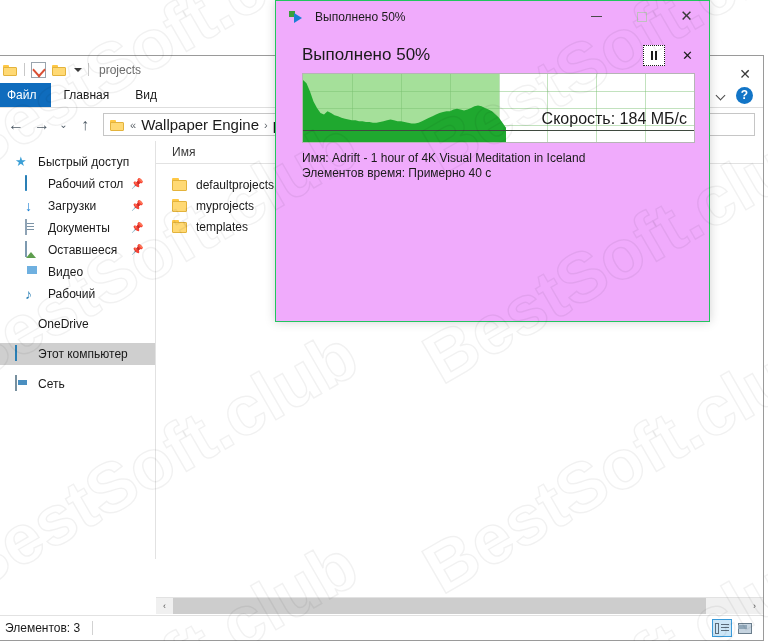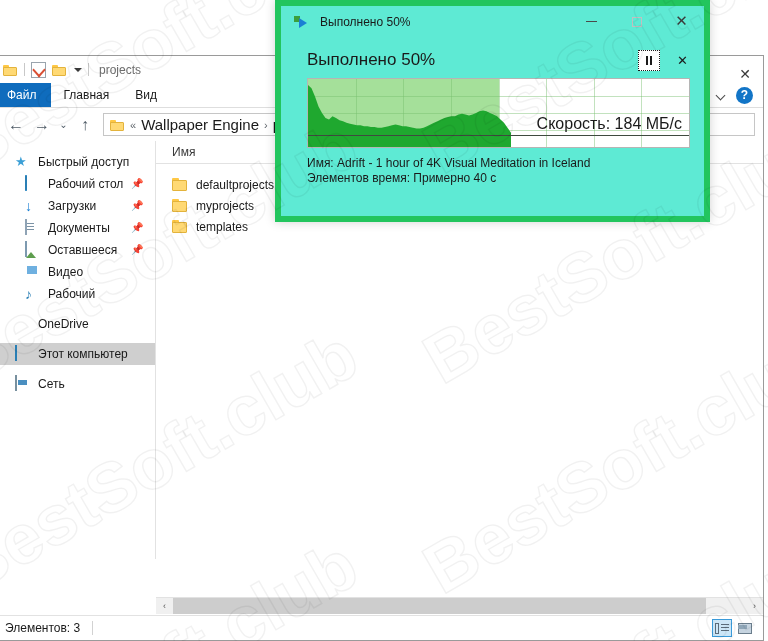--- a/index.html
+++ b/index.html
@@ -222,22 +222,22 @@
     content:"";position:absolute;left:6px;top:1px;width:8px;height:1px;background:#5a6b7a;
     box-shadow:0 3px 0 0 #5a6b7a,0 6px 0 0 #5a6b7a;
   }
   .vb-tiles{width:14px;height:11px;background:#c6d4e0;border:1px solid #6a7d8c;box-sizing:border-box;}
   .vb-tiles:after{
     content:"";position:absolute;left:3px;top:6px;width:9px;height:4px;background:#8fa6b8;
   }
 
   
   .dlg{
-    position:absolute;left:275px;top:0;width:435px;height:222px;
-    background:#5eead4;border:6px solid #22c55e;box-sizing:border-box;
+    position:absolute;left:275px;top:0;width:435px;height:322px;
+    background:#f0abfc;border:1px solid #22c55e;box-sizing:border-box;
     z-index:30;
     box-shadow:0 0 10px rgba(0,0,0,0.18);
   }
   .dlg-title{
     height:31px;display:flex;align-items:center;padding-left:13px;box-sizing:border-box;
   }
   .dlg-ico{width:17px;height:13px;position:relative;flex:none;margin-right:9px;}
   .dlg-ico:before{
     content:"";position:absolute;left:0;top:1px;width:6px;height:6px;background:#3b9f3b;
   }

